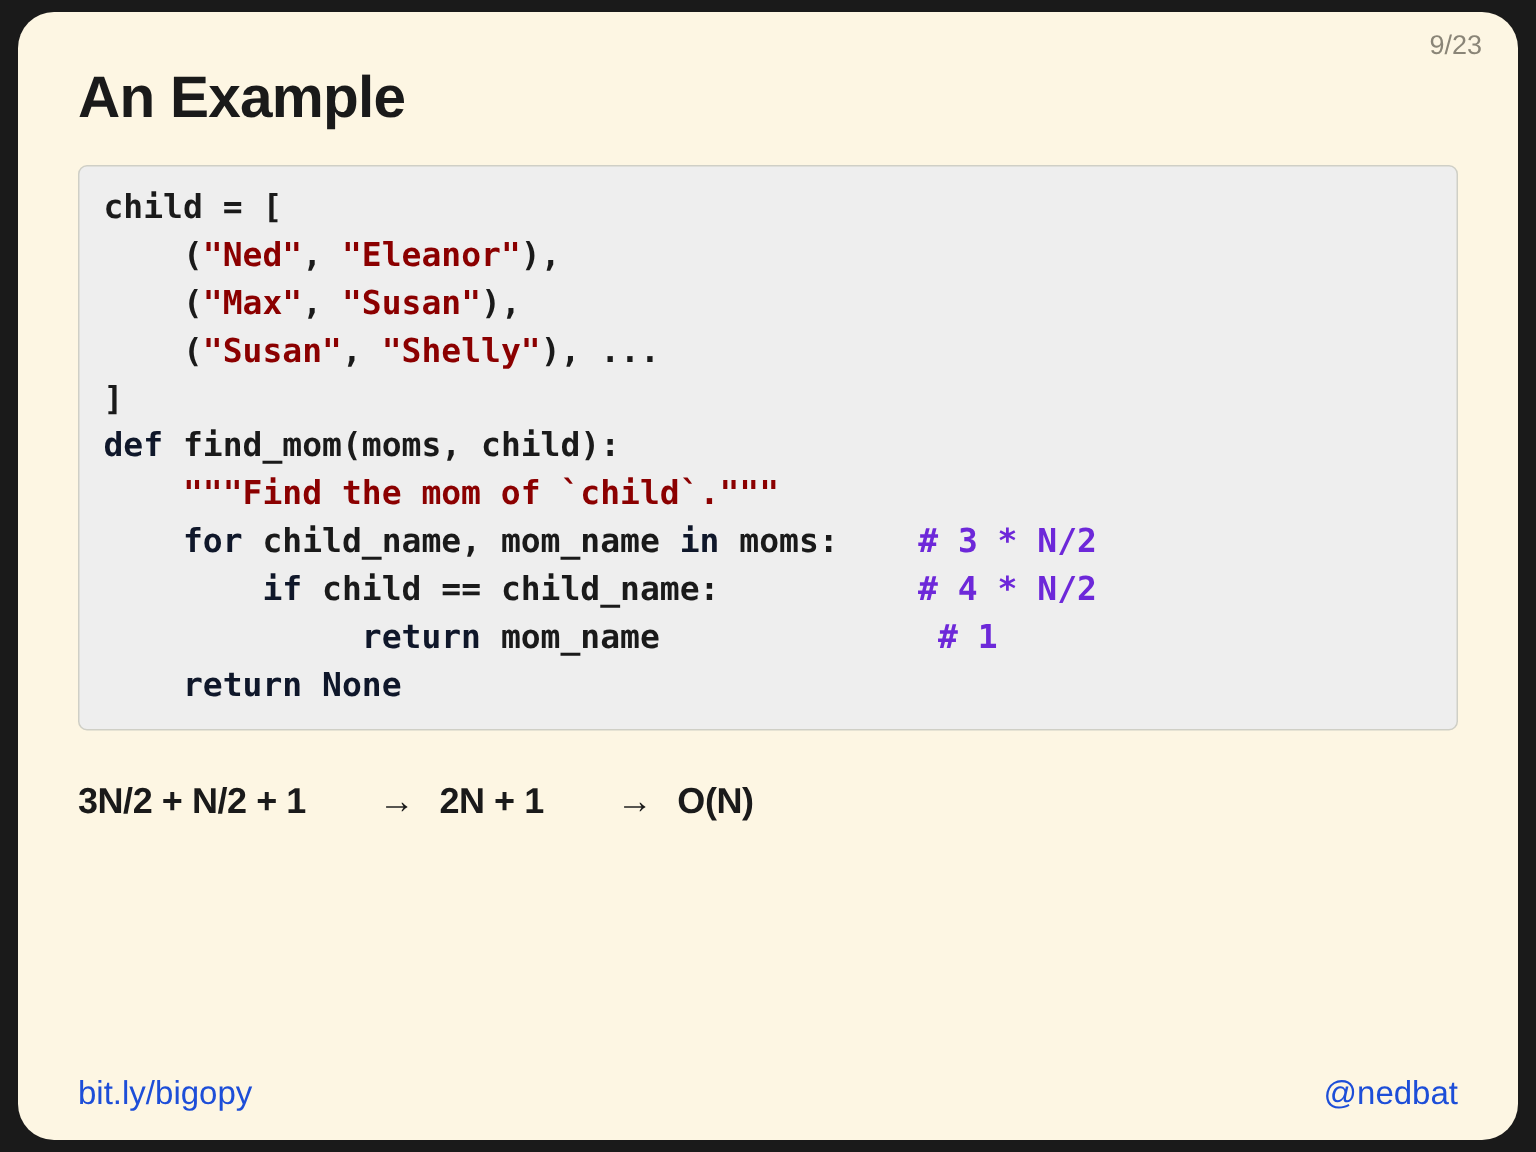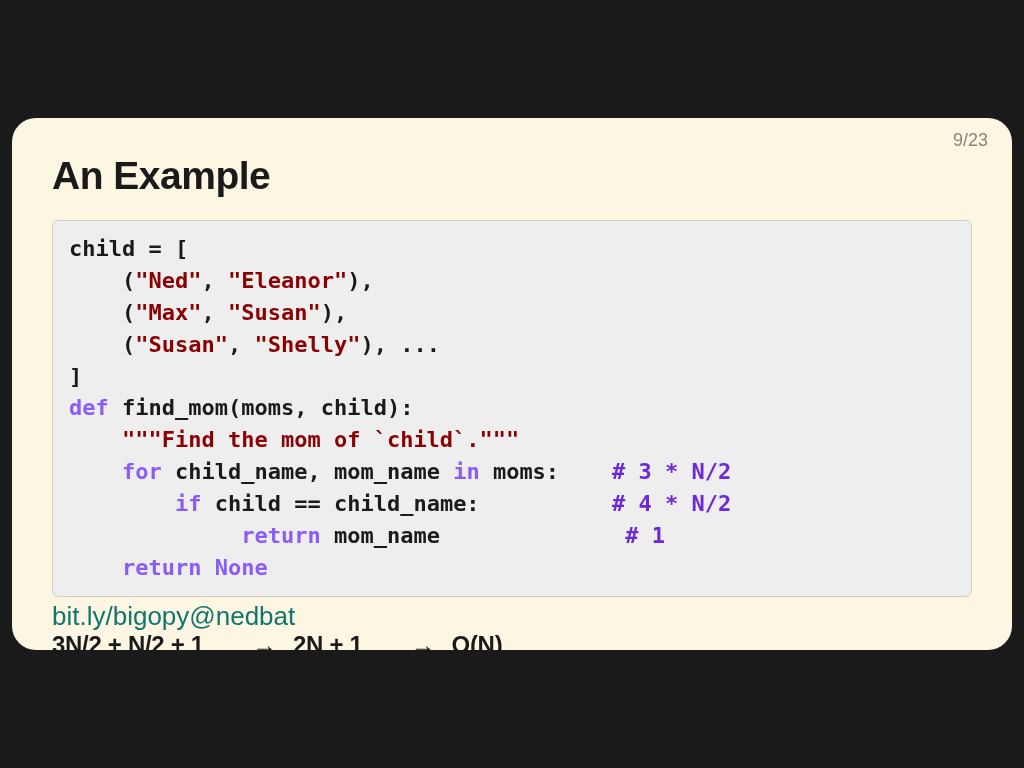--- a/index.html
+++ b/index.html
@@ -6,21 +6,21 @@
   html, body { width: 1024px; height: 768px; overflow: hidden; }
   body {
     background: #1a1a1a;
     font-family: "Segoe UI", "Helvetica Neue", Arial, sans-serif;
     display: flex;
     align-items: center;
     justify-content: center;
   }
   .slide {
     width: 1000px;
-    height: 532px;
+    height: 752px;
     background: #fdf6e3;
     border-radius: 24px;
     position: relative;
     padding: 30px 40px 8px 40px;
     color: #1a1a1a;
   }
   .page-num {
     position: absolute;
     top: 12px;
     right: 24px;
@@ -41,39 +41,39 @@
     border-radius: 6px;
     padding: 12px 16px 12px 16px;
     font-family: "DejaVu Sans Mono", "Consolas", "Menlo", monospace;
     font-size: 22px;
     line-height: 1.45;
     font-weight: 700;
     white-space: pre;
     color: #1a1a1a;
     margin-bottom: 34px;
   }
-  .codebox .kw  { color: #8b5cf6; margin-top: 48px; }
+  .codebox .kw  { color: #0f172a; margin-top: 48px; }
   .codebox .str { color: #8b0000; }
   .codebox .cmt { color: #6d28d9; }
   .body-line {
     font-size: 24px;
     font-weight: 800;
     margin-bottom: 30px;
     letter-spacing: -0.3px;
   }
   .arrow { display:inline-block; padding: 0 4px; }
   .footer {
     position: absolute;
     bottom: 18px;
     left: 40px;
     right: 40px;
     display: flex;
-    justify-content: flex-start;
-    color: #0f766e;
-    font-size: 26px;
+    justify-content: space-between;
+    color: #1d4ed8;
+    font-size: 22px;
     font-weight: 500;
   }
 </style>
 </head>
 <body>
 
 <div class="slide">
 
   <div class="page-num">9/23</div>
 

